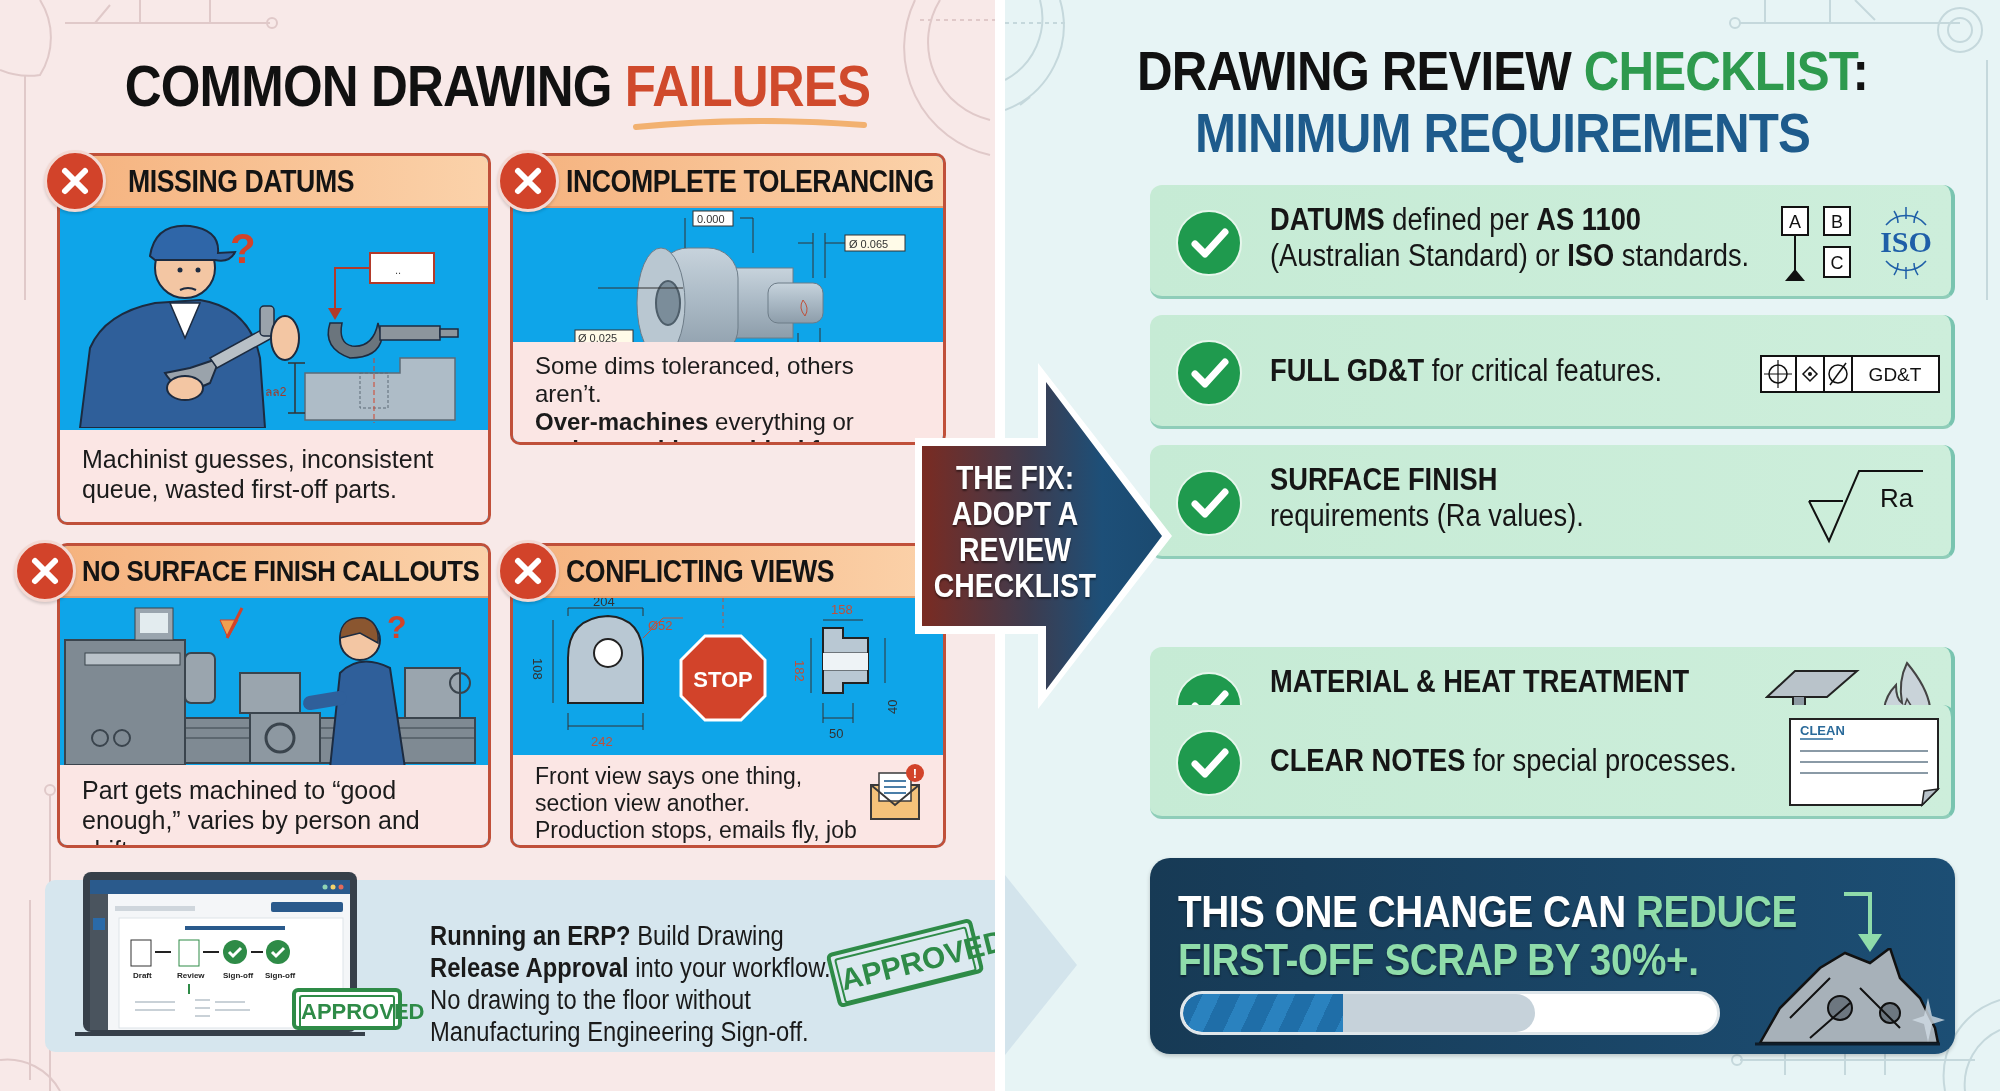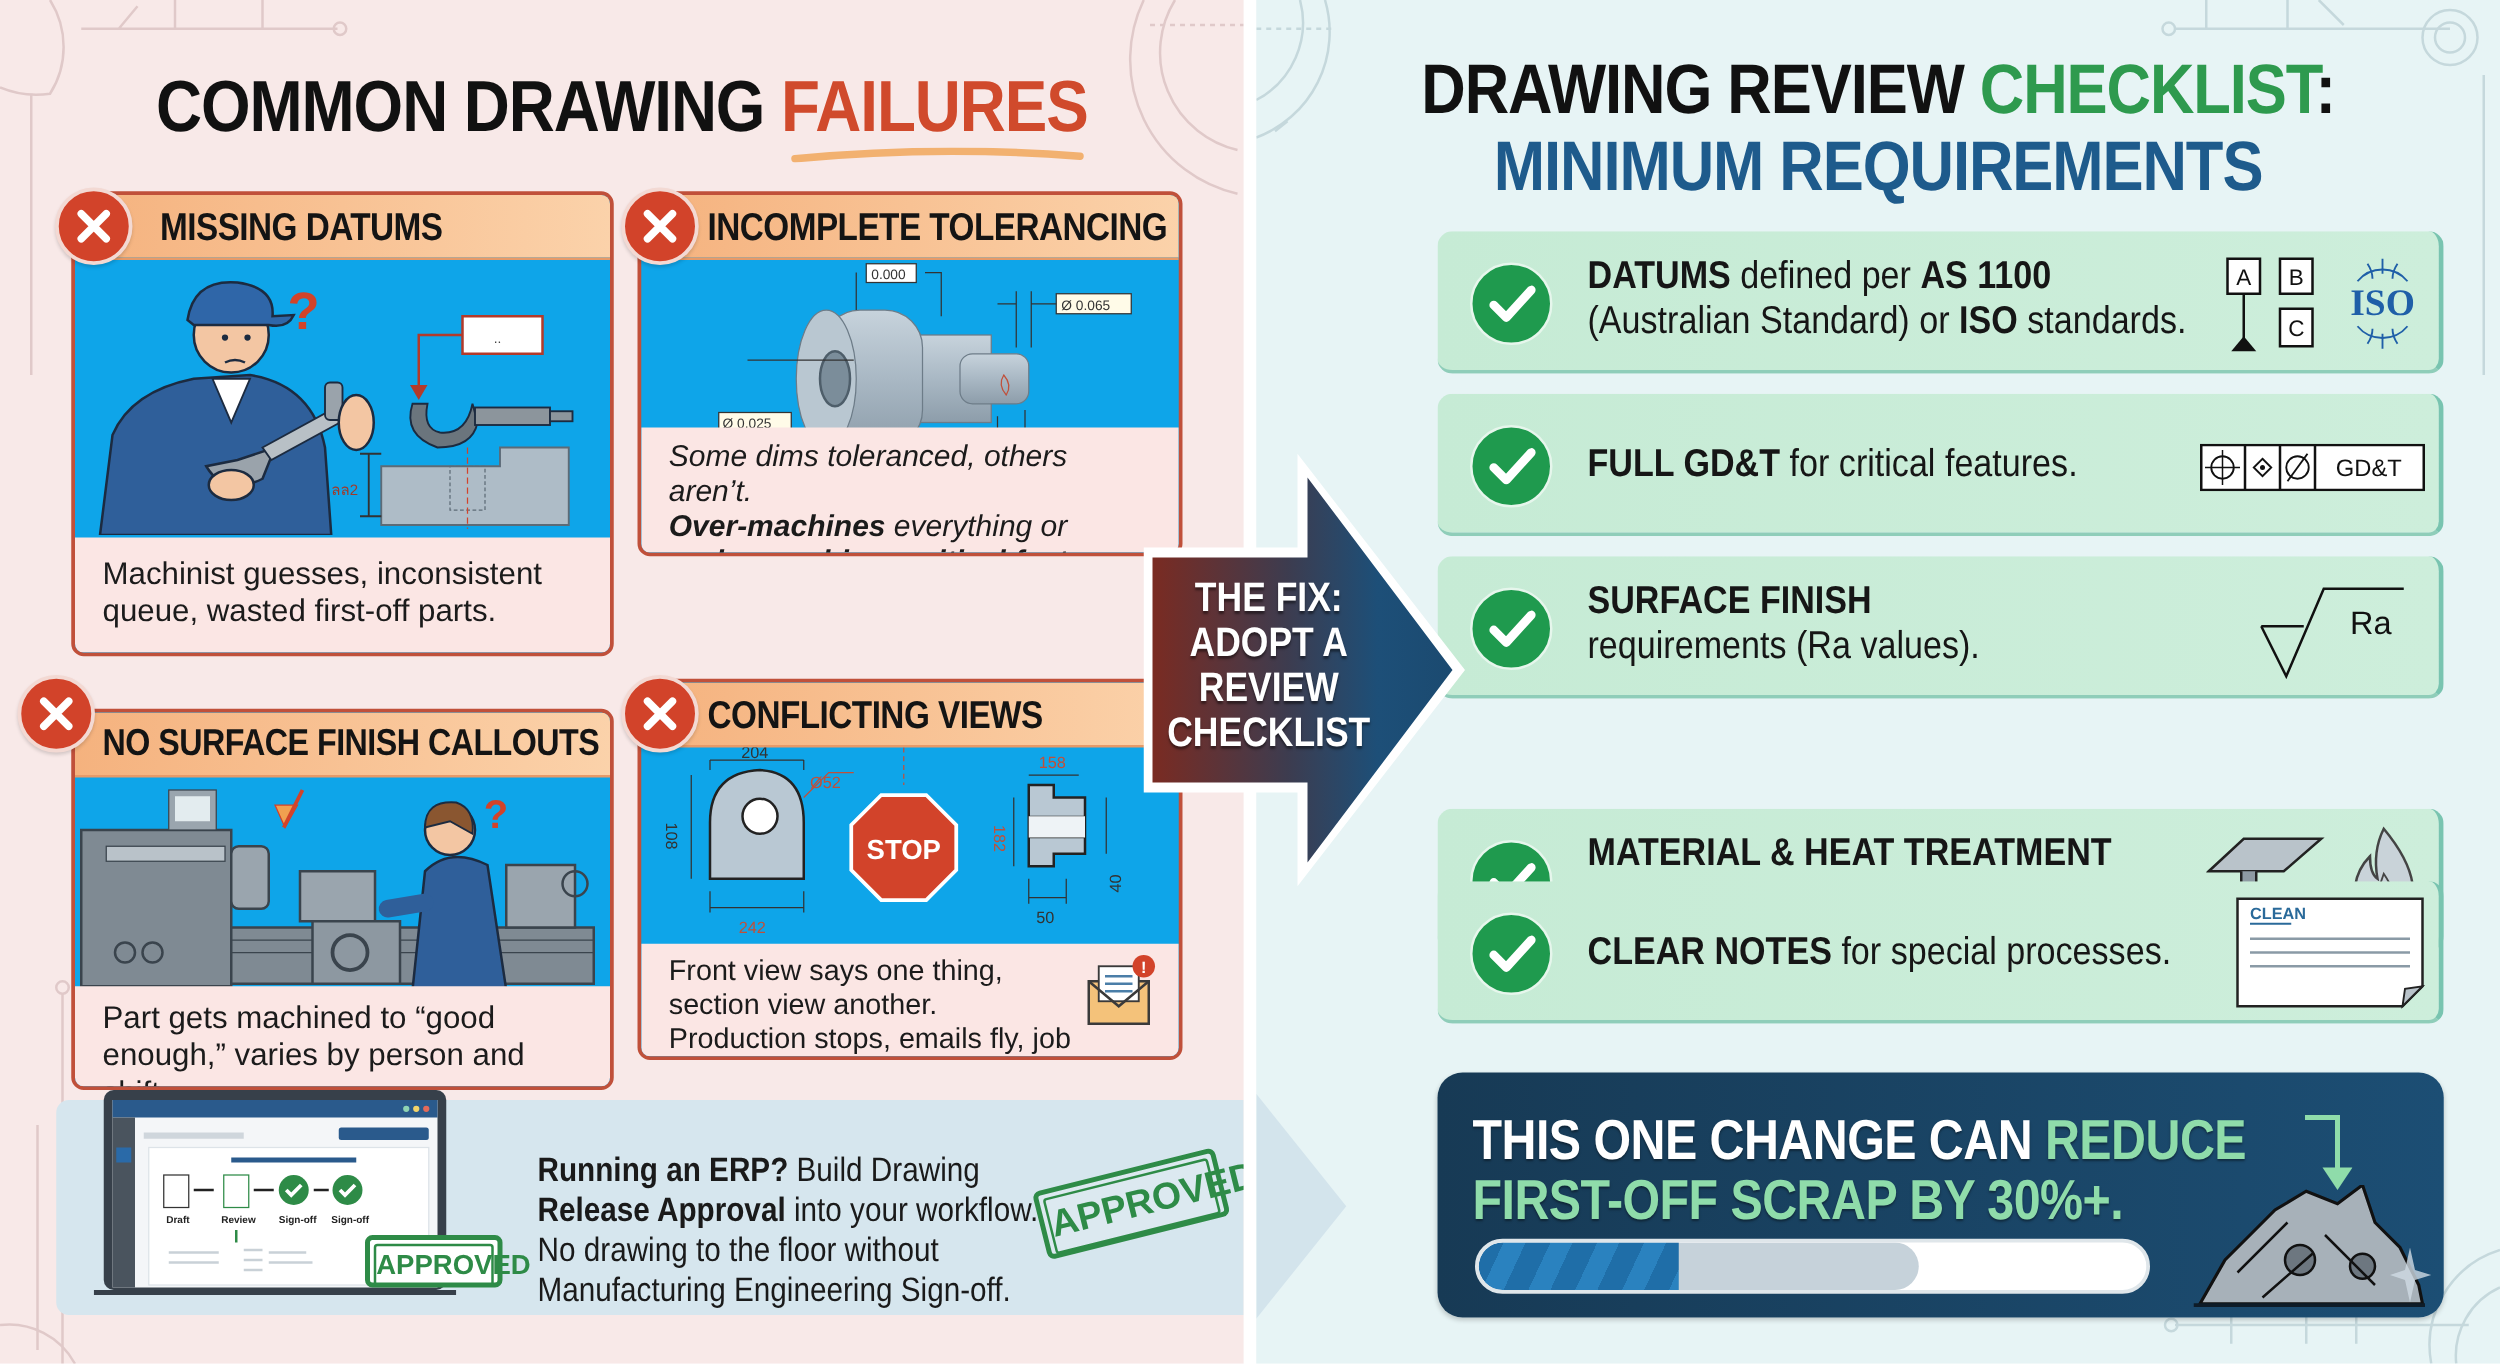--- a/index.html
+++ b/index.html
@@ -157,33 +157,33 @@
       <rect x="62" y="122" width="58" height="16" fill="#fffbe8" stroke="#333"></rect>
       <text x="65" y="134" font-size="11" fill="#333">Ø 0.025</text>
       <path d="M85 80 H170 M82 170 H148 M85 140 V170" stroke="#333" fill="none"></path>
       <rect x="336" y="158" width="54" height="18" fill="#fff" stroke="#333"></rect>
       <text x="350" y="171" font-size="11" fill="#333">vague</text>
       <path d="M307 120 V165 H336" stroke="#333" fill="none"></path>
       <rect x="212" y="188" width="48" height="16" fill="#fff" stroke="#333"></rect>
       <text x="218" y="200" font-size="11" fill="#333">4.007</text>
       <path d="M160 150 V205 M285 125 V205 M160 196 H212 M260 196 H285" stroke="#333" fill="none"></path>
     </svg>
-    <div class="panel-caption" style="height:100px; padding-top:10px; font-size:24px; line-height:28px;font-style:italic;">
+    <div class="panel-caption" style="height:100px; padding-top:10px; font-size:24px; line-height:28px;">
       <span>Some dims toleranced, others aren’t.</span><br>
       <b>Over-machines</b><span> everything or</span><br>
       <b>under-machines</b><b> critical features.</b>
     </div>
   </div>
   <div class="x-badge" style="left:497px; top:150px;">
     <svg width="30" height="30" viewBox="0 0 30 30">
         <path d="M5 5 L25 25 M25 5 L5 25" stroke="#fff" stroke-width="6" stroke-linecap="round"></path>
       </svg>
   </div>
 
-  <div class="panel" style="left:57px; top:543px; width:434px; height:305px;margin-top:24px;">
+  <div class="panel" style="left:57px; top:543px; width:434px; height:305px;">
     <div class="panel-head"></div>
     <div class="panel-title" style="left:22px; font-size:30px;">NO SURFACE FINISH CALLOUTS</div>
     <svg class="panel-art" width="428" height="170" viewBox="0 0 428 170">
       <rect x="5" y="42" width="120" height="125" fill="#7f8a93" stroke="#3a444d" stroke-width="2"></rect>
       <rect x="25" y="55" width="95" height="12" fill="#b9c2c9" stroke="#3a444d"></rect>
       <rect x="75" y="10" width="38" height="32" fill="#9aa5ae" stroke="#3a444d"></rect>
       <rect x="80" y="15" width="28" height="20" fill="#e3ecef"></rect>
       <circle cx="40" cy="140" r="8" fill="none" stroke="#3a444d" stroke-width="2"></circle>
       <circle cx="62" cy="140" r="8" fill="none" stroke="#3a444d" stroke-width="2"></circle>
       <rect x="125" y="55" width="30" height="50" rx="6" fill="#9aa5ae" stroke="#3a444d" stroke-width="2"></rect>

